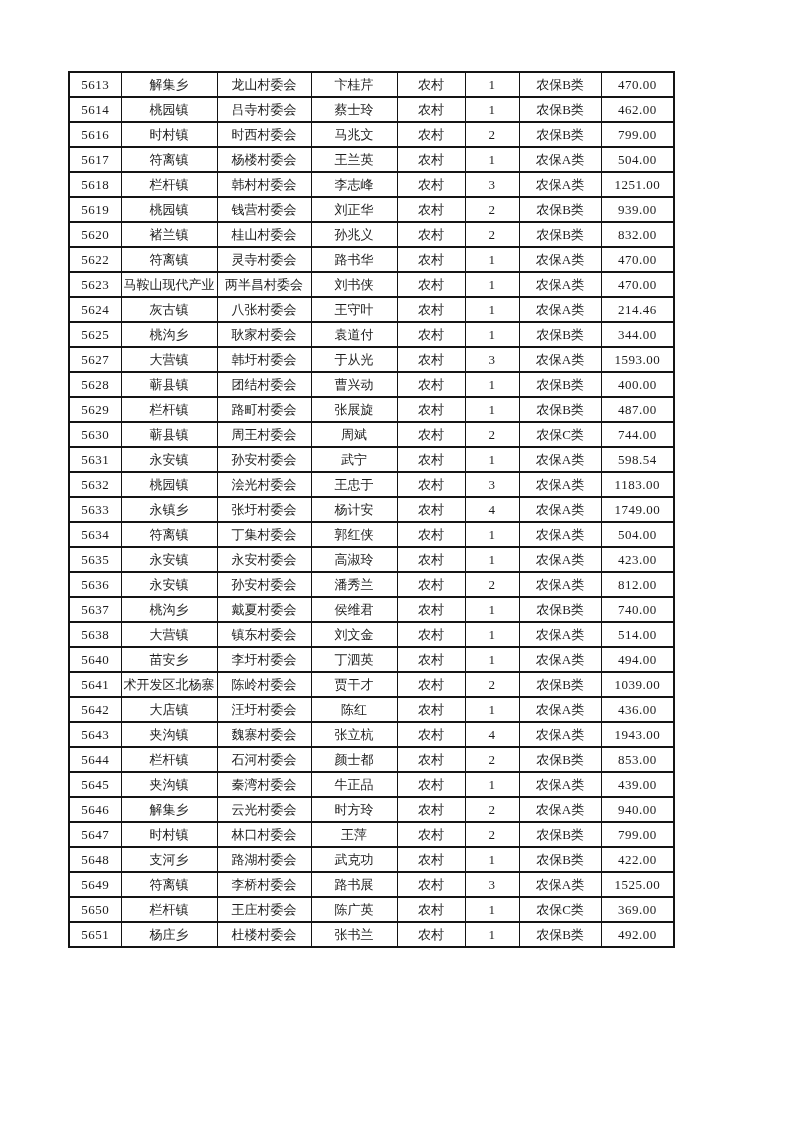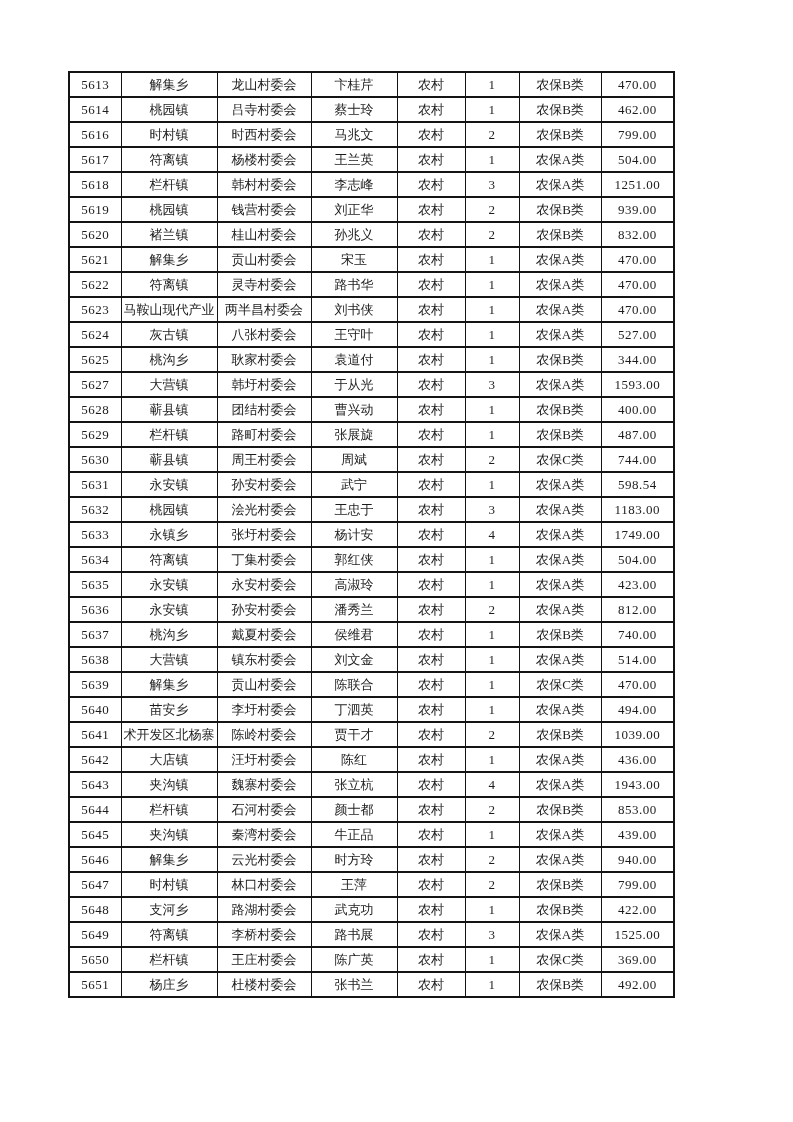--- a/index.html
+++ b/index.html
@@ -132,30 +132,20 @@
           <td class="col-seq">5620</td>
           <td class="col-town">褚兰镇</td>
           <td class="col-village">桂山村委会</td>
           <td class="col-person">孙兆义</td>
           <td class="col-type">农村</td>
           <td class="col-count">2</td>
           <td class="col-category">农保B类</td>
           <td class="col-amount">832.00</td>
         </tr>
         <tr>
-          <td class="col-seq">5621</td>
-          <td class="col-town">解集乡</td>
-          <td class="col-village">贡山村委会</td>
-          <td class="col-person">宋玉</td>
-          <td class="col-type">农村</td>
-          <td class="col-count">1</td>
-          <td class="col-category">农保A类</td>
-          <td class="col-amount">470.00</td>
-        </tr>
-        <tr>
           <td class="col-seq">5622</td>
           <td class="col-town">符离镇</td>
           <td class="col-village">灵寺村委会</td>
           <td class="col-person">路书华</td>
           <td class="col-type">农村</td>
           <td class="col-count">1</td>
           <td class="col-category">农保A类</td>
           <td class="col-amount">470.00</td>
         </tr>
         <tr>
@@ -169,21 +159,21 @@
           <td class="col-amount">470.00</td>
         </tr>
         <tr>
           <td class="col-seq">5624</td>
           <td class="col-town">灰古镇</td>
           <td class="col-village">八张村委会</td>
           <td class="col-person">王守叶</td>
           <td class="col-type">农村</td>
           <td class="col-count">1</td>
           <td class="col-category">农保A类</td>
-          <td class="col-amount">527.00</td>
+          <td class="col-amount">214.46</td>
         </tr>
         <tr>
           <td class="col-seq">5625</td>
           <td class="col-town">桃沟乡</td>
           <td class="col-village">耿家村委会</td>
           <td class="col-person">袁道付</td>
           <td class="col-type">农村</td>
           <td class="col-count">1</td>
           <td class="col-category">农保B类</td>
           <td class="col-amount">344.00</td>
@@ -300,30 +290,20 @@
         </tr>
         <tr>
           <td class="col-seq">5638</td>
           <td class="col-town">大营镇</td>
           <td class="col-village">镇东村委会</td>
           <td class="col-person">刘文金</td>
           <td class="col-type">农村</td>
           <td class="col-count">1</td>
           <td class="col-category">农保A类</td>
           <td class="col-amount">514.00</td>
-        </tr>
-        <tr>
-          <td class="col-seq">5639</td>
-          <td class="col-town">解集乡</td>
-          <td class="col-village">贡山村委会</td>
-          <td class="col-person">陈联合</td>
-          <td class="col-type">农村</td>
-          <td class="col-count">1</td>
-          <td class="col-category">农保C类</td>
-          <td class="col-amount">470.00</td>
         </tr>
         <tr>
           <td class="col-seq">5640</td>
           <td class="col-town">苗安乡</td>
           <td class="col-village">李圩村委会</td>
           <td class="col-person">丁泗英</td>
           <td class="col-type">农村</td>
           <td class="col-count">1</td>
           <td class="col-category">农保A类</td>
           <td class="col-amount">494.00</td>

